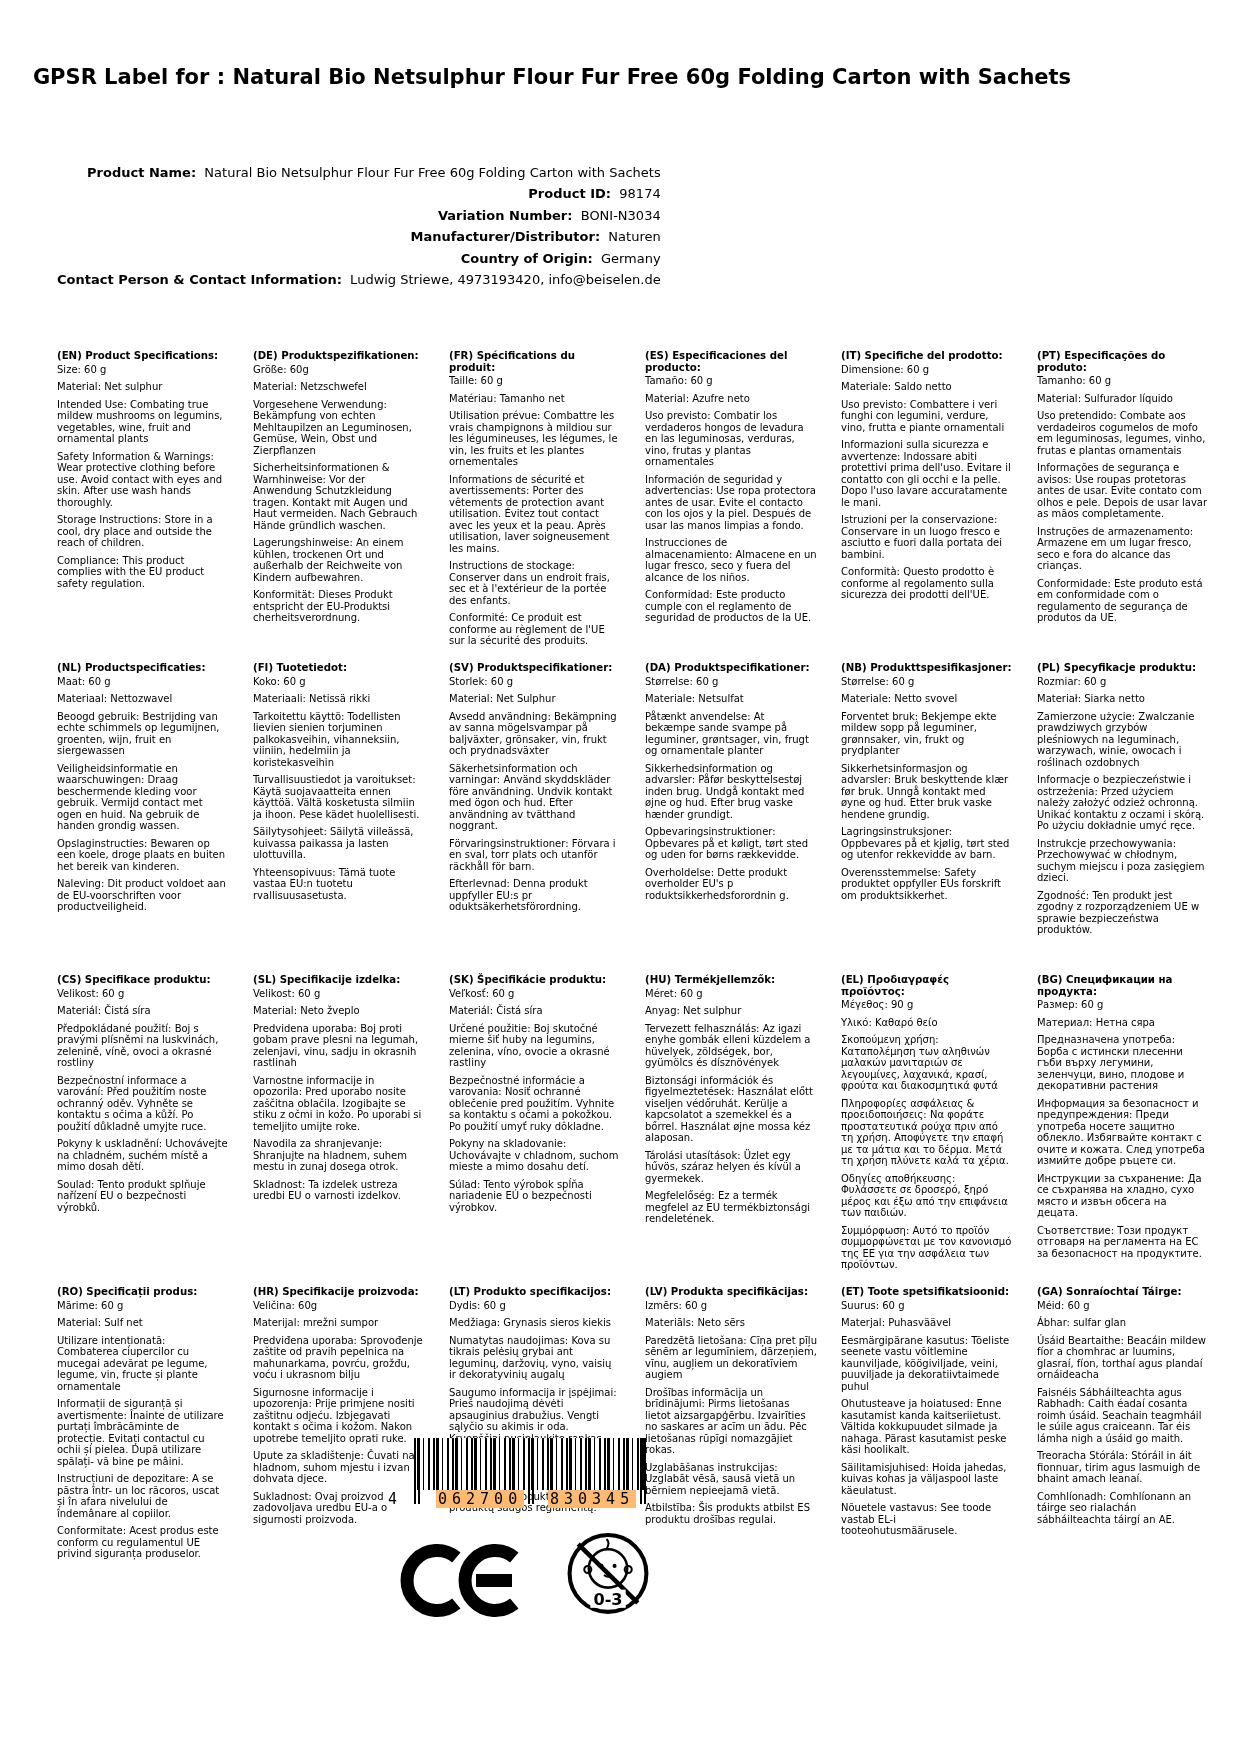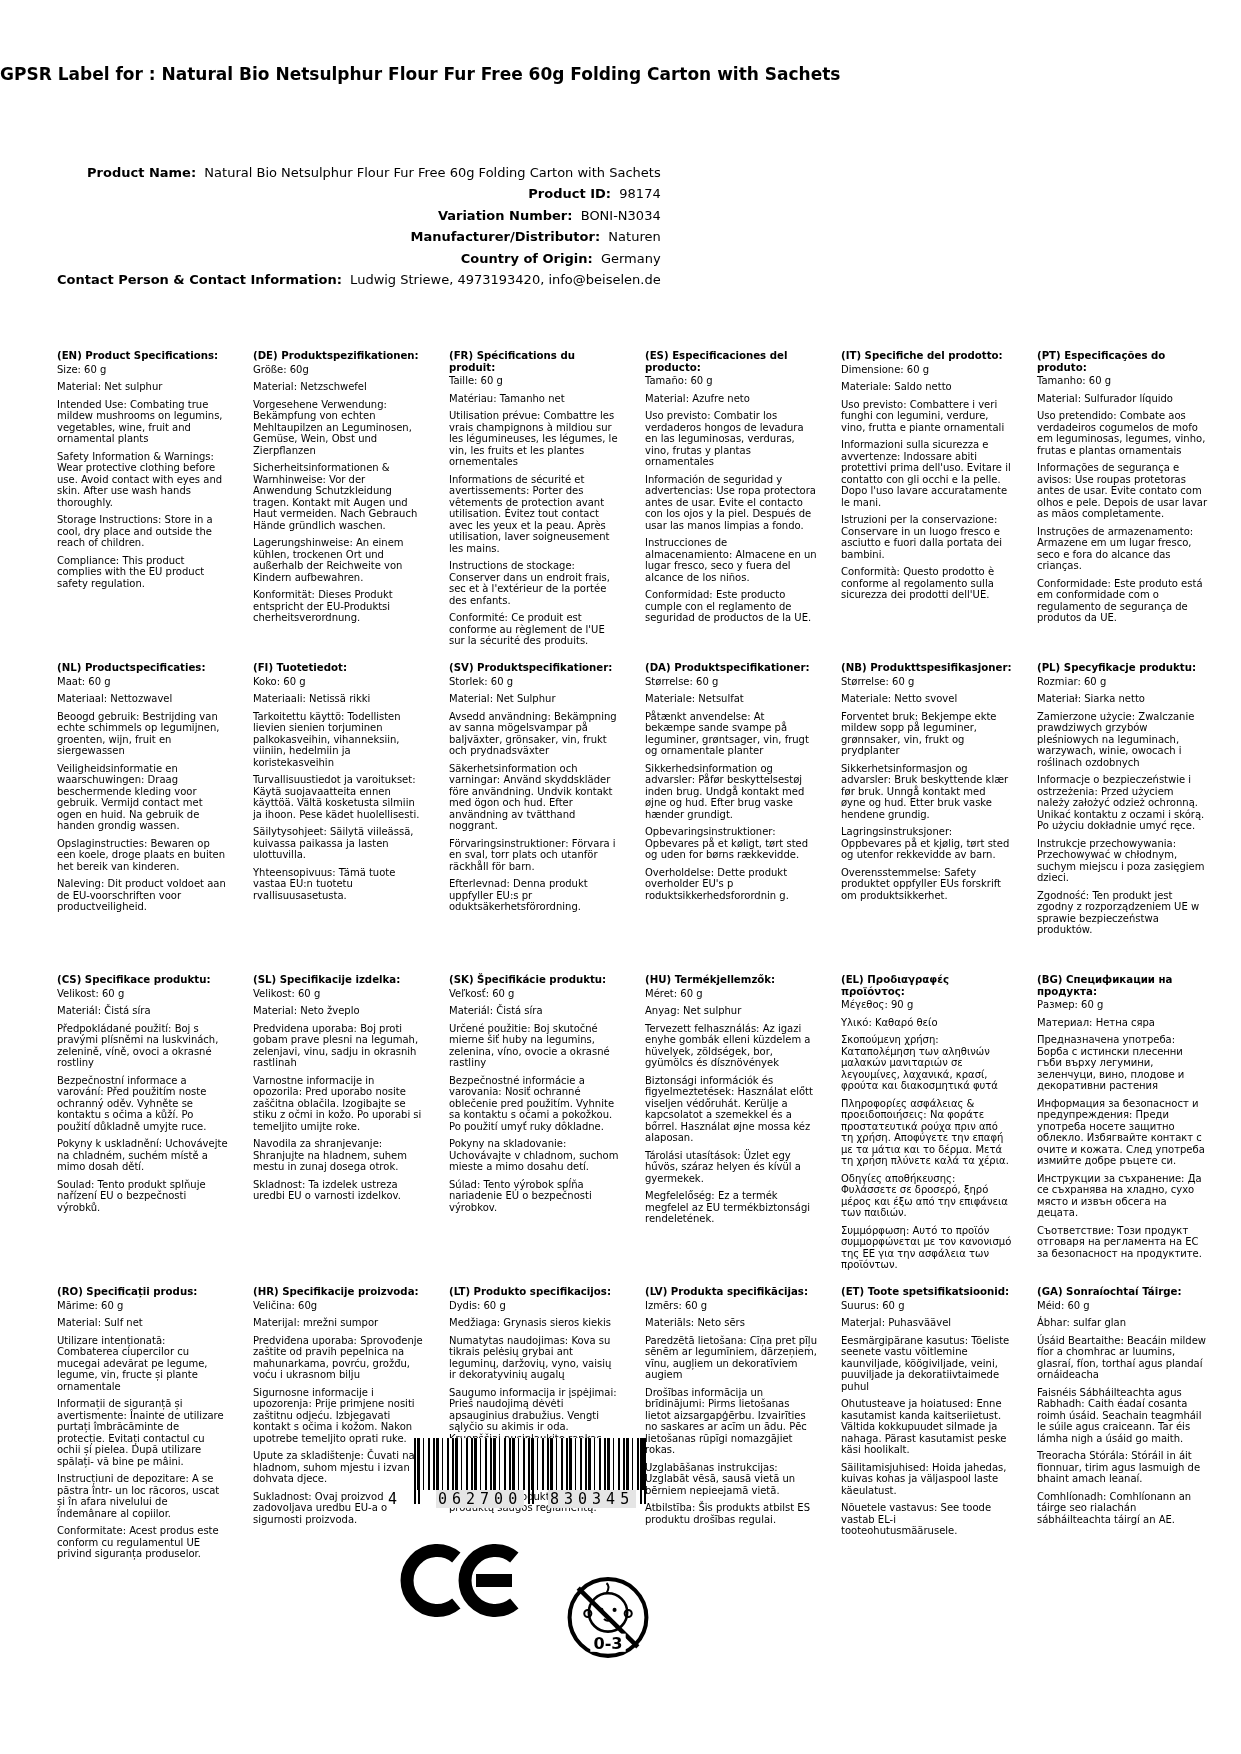--- a/index.html
+++ b/index.html
@@ -4,21 +4,21 @@
 <style>
   html,body { margin:0; padding:0; background:#888; }
   .page {
     position:relative; width:1241px; height:1754px; margin:0 auto;
     background:#ffffff; color:#000;
     font-family:"DejaVu Sans", sans-serif;
     overflow:hidden;
   }
   .title {
     position:absolute; top:48px; left:0; width:1104px;
-    font-weight:bold; font-size:17px; line-height:30px;
+    text-align:center; font-weight:bold; font-size:21px; line-height:30px;
   }
   .product-info { position:absolute; left:57px; top:162px; font-size:13px; }
   .info-row { line-height:21.4px; white-space:nowrap;text-align:right; }
   .info-label { font-weight:bold; }
   .spec-grid {
     position:absolute; left:57px; top:350px;
     display:grid; grid-template-columns:repeat(6,196px);
     grid-template-rows:312px 312px 312px auto;
   }
   .block { padding-right:24px; font-size:10px; line-height:11.5px; }
@@ -32,25 +32,25 @@
       #000 0 2px, #fff 2px 3px, #000 3px 6px, #fff 6px 9px,
       #000 9px 10px, #fff 10px 14px, #000 14px 16px, #fff 16px 19px);
   }
   .guard { position:absolute; top:0; width:2px; height:66px; background:#000; }
   .bc-first {
     position:absolute; left:0; top:52px; font-size:15px;
     font-family:"DejaVu Sans Mono", monospace;
   }
   .bc-digits {
     position:absolute; top:52px; font-size:15px; letter-spacing:5px;
-    font-family:"DejaVu Sans Mono", monospace; background:#e5e5e5; padding:0 2px;
+    font-family:"DejaVu Sans Mono", monospace; background:#fdba74; padding:0 2px;
   }
   .bc-g1 { left:48px; } .bc-g2 { left:160px; }
   .ce-mark { position:absolute; left:400px; top:1543px; }
-  .age-mark { position:absolute; left:560px; top:1572px;text-align:right; }
+  .age-mark { position:absolute; left:560px; top:1528px;text-align:right; }
 </style>
 </head>
 <body>
 
 <div class="page">
 
   <h1 class="title">GPSR Label for : Natural Bio Netsulphur Flour Fur Free 60g Folding Carton with Sachets</h1>
 
   <div class="product-info" id="product-info">
       <div class="info-row"><span class="info-label">Product Name:</span><span class="info-value">&nbsp; Natural Bio Netsulphur Flour Fur Free 60g Folding Carton with Sachets</span></div>

